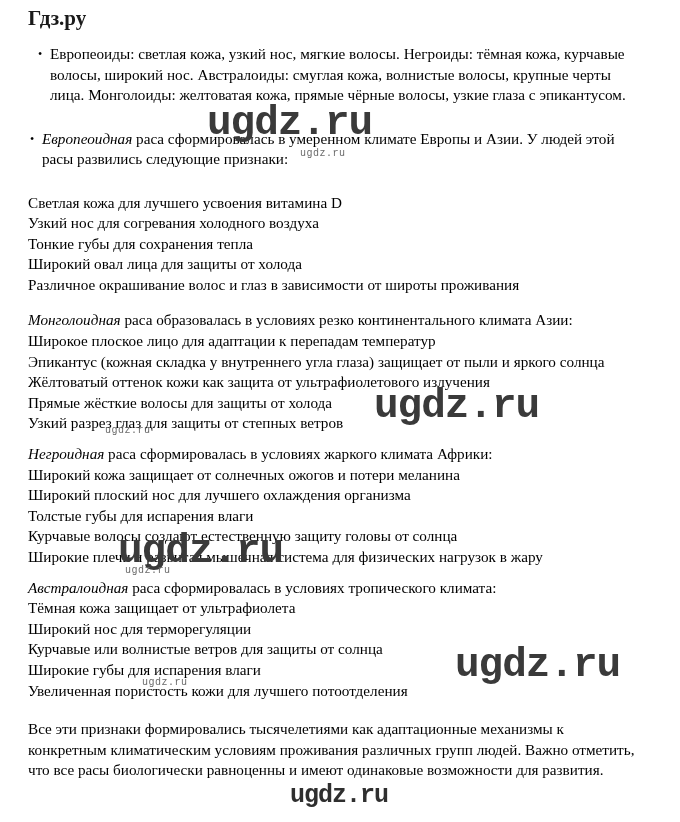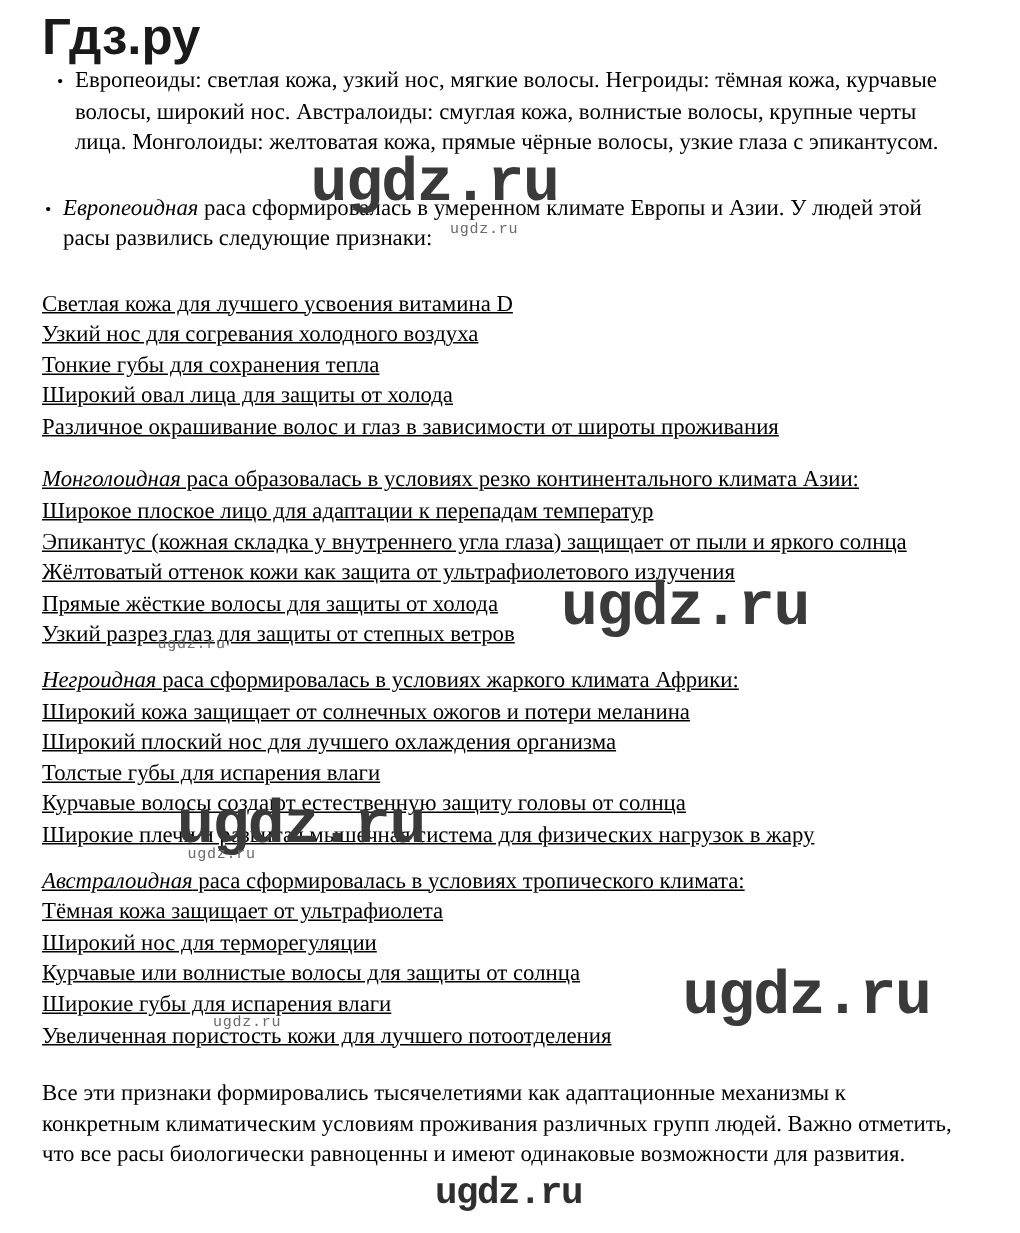--- a/index.html
+++ b/index.html
@@ -17,22 +17,22 @@
   }
   .page {
     position: relative;
     width: 680px;
     height: 822px;
   }
   .site-logo {
     position: absolute;
     left: 28px;
     top: 6px;
-    font-family: Liberation Sans, sans-serif;
-    font-size: 34px;
+    font-family: Liberation Serif, serif;
+    font-size: 21px;
     font-weight: bold;
     color: #1a1a1a;
     letter-spacing: 0px;
   }
   .content {
     position: absolute;
     left: 28px;
     top: 44px;
     width: 624px;
   }
@@ -63,21 +63,20 @@
   .ital {
     font-style: italic;
   }
   .gap-sm { height: 10px; }
   .gap-md { height: 15px; }
   .gap-lg { height: 18px; }
   .line {
     font-size: 15.2px;
     line-height: 20.6px;
     white-space: nowrap;
-    text-decoration: underline;
   }
   .line.wrapline { white-space: normal; }
 
   
   .wm {
     position: absolute;
     font-family: Liberation Mono, monospace;
     font-weight: bold;
     color: #3a3a3a;
     pointer-events: none;
@@ -142,21 +141,21 @@
     <div class="line">Широкий плоский нос для лучшего охлаждения организма</div>
     <div class="line">Толстые губы для испарения влаги</div>
     <div class="line">Курчавые волосы создают естественную защиту головы от солнца</div>
     <div class="line">Широкие плечи и развитая мышечная система для физических нагрузок в жару</div>
 
     <div class="gap-sm"></div>
 
     <div class="line"><span class="ital">Австралоидная</span><span> раса сформировалась в условиях тропического климата:</span></div>
     <div class="line">Тёмная кожа защищает от ультрафиолета</div>
     <div class="line">Широкий нос для терморегуляции</div>
-    <div class="line">Курчавые или волнистые волосы для защиты от солнца</div>
+    <div class="line">Курчавые или волнистые ветров для защиты от солнца</div>
     <div class="line">Широкие губы для испарения влаги</div>
     <div class="line">Увеличенная пористость кожи для лучшего потоотделения</div>
 
     <div class="gap-lg"></div>
 
     <div class="para">Все эти признаки формировались тысячелетиями как адаптационные механизмы к конкретным климатическим условиям проживания различных групп людей. Важно отметить, что все расы биологически равноценны и имеют одинаковые возможности для развития.</div>
 
   </div>
 
   <div class="wm wm-big wm1">ugdz.ru</div>

